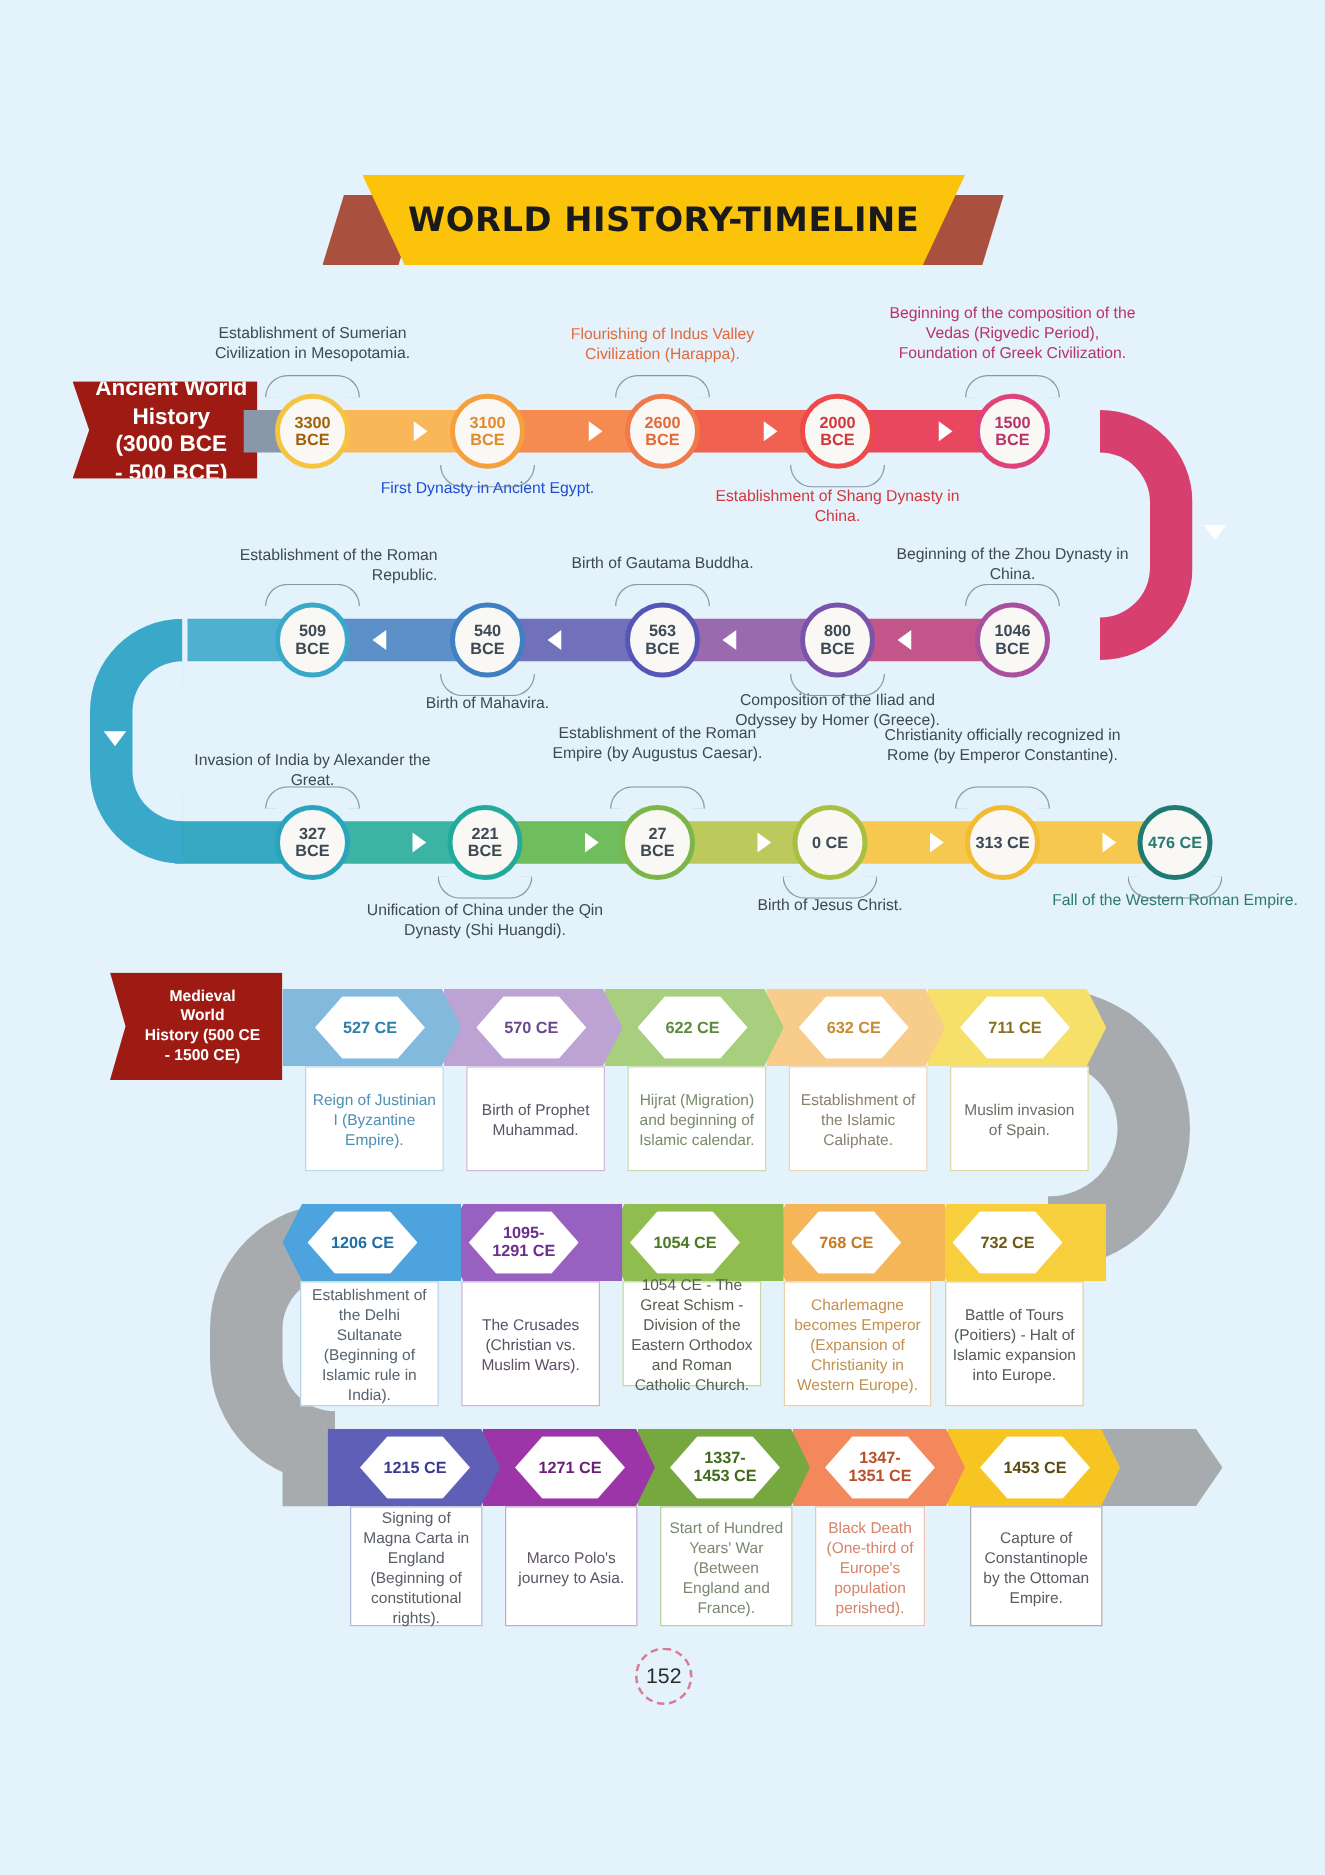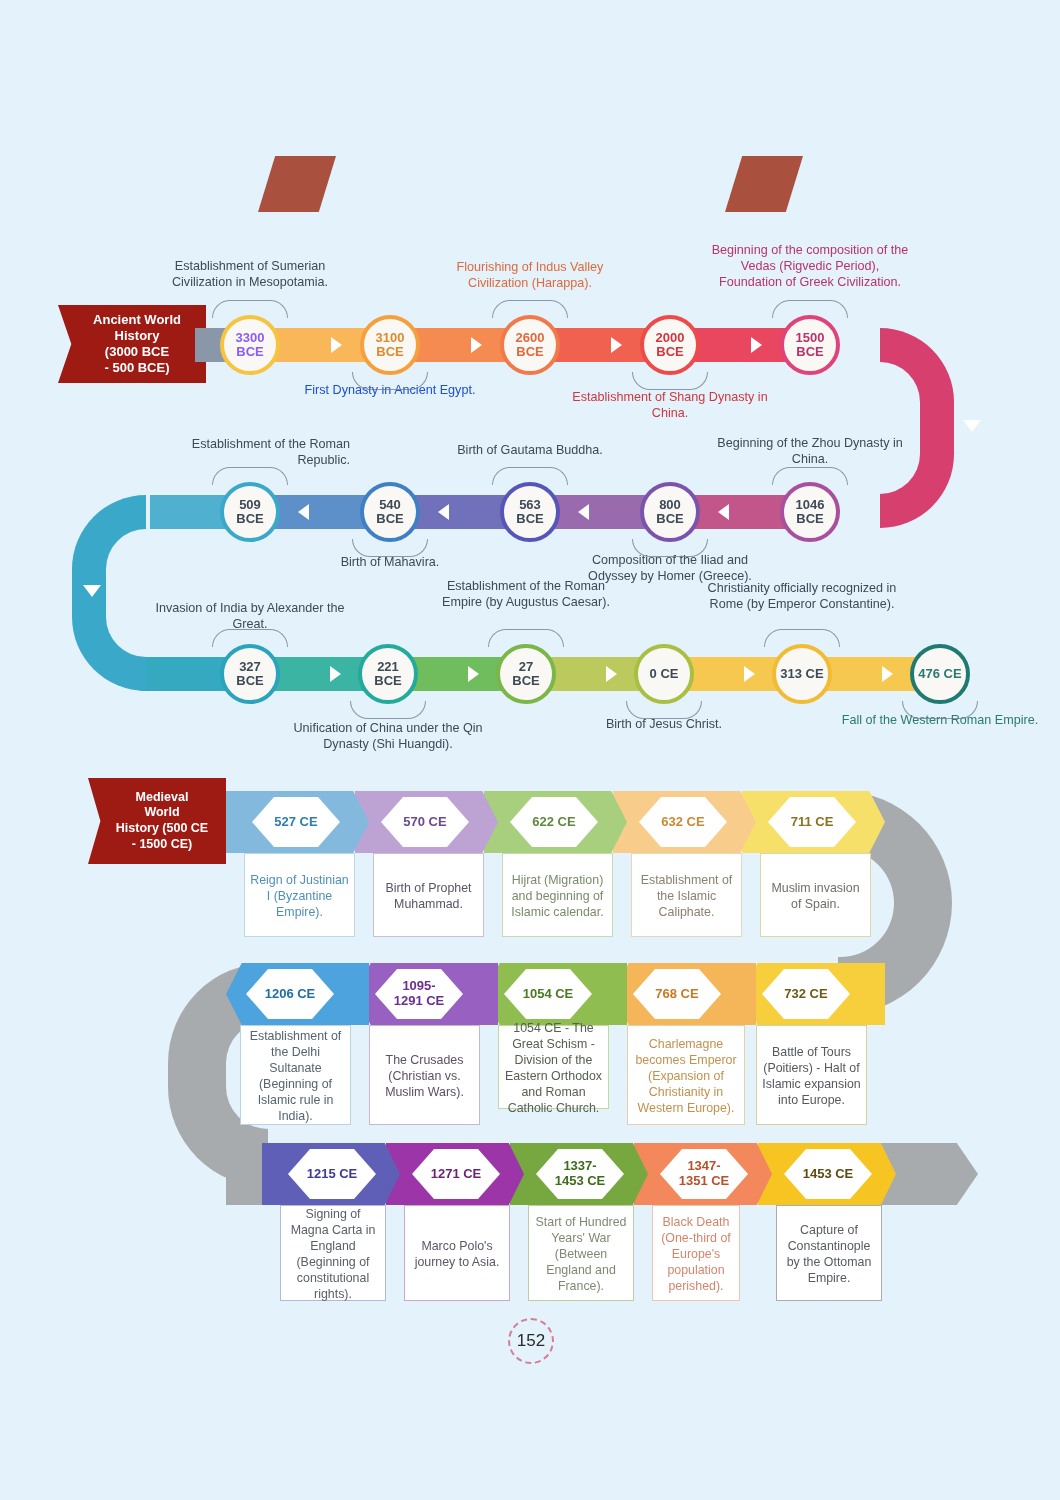--- a/index.html
+++ b/index.html
@@ -81,36 +81,39 @@
     display:flex; align-items:center; justify-content:center;
     font-size:17px; color:#2b2b2b; font-weight:normal;
   }
 </style>
 </head>
 <body>
 
 <div class="banner-wrap">
   <div class="banner-tail-l"></div>
   <div class="banner-tail-r"></div>
+  <div class="banner-main">
+    <span>WORLD HISTORY-TIMELINE</span>
+  </div>
 </div>
 
 <div id="ancient-layer">
-    <div class="flag" style="left: 58px; top: 305px; width: 148px; height: 78px; font-size: 13px;">
+    <div class="flag" style="left: 58px; top: 305px; width: 148px; height: 78px; font-size: 18px;">
       <div style="display: flex; flex-direction: column; align-items: center; padding-left: 10px;">
         <div>Ancient World</div>
         <div>History</div>
         <div>(3000 BCE</div>
         <div>- 500 BCE)</div>
       </div>
     </div>
     <div class="seg" style="position: absolute; left: 195px; top: 328px; width: 48px; background: rgb(138, 151, 168);"></div>
     <div class="seg" style="position: absolute; left: 250px; top: 328px; width: 140px; background: rgb(249, 183, 90); z-index: 1;">
       <div class="arw right" style="left: 58%; right: auto;"></div>
     </div>
-    <div class="node" style="left: 220px; top: 315px; border: 4px solid rgb(245, 197, 66); color: #8b5cf6;">3300<br>BCE</div>
+    <div class="node" style="left: 220px; top: 315px; border: 4px solid rgb(245, 197, 66); color: #a16207;">3300<br>BCE</div>
     <div class="bracket" style="left: 212px; top: 300px;"></div>
     <div class="lab" style="left: 150px; color: rgb(61, 74, 86); width: 200px; top: 258px; bottom: auto;">Establishment of Sumerian Civilization in Mesopotamia.</div>
     <div class="seg" style="position: absolute; left: 390px; top: 328px; width: 140px; background: rgb(245, 139, 81); z-index: 1;">
       <div class="arw right" style="left: 58%; right: auto;"></div>
     </div>
     <div class="node" style="left: 360px; top: 315px; border: 4px solid rgb(245, 160, 60); color: rgb(224, 138, 46);">3100<br>BCE</div>
     <div class="bracket down" style="left: 352px; top: 372px;"></div>
     <div class="lab" style="left: 290px; color: #1d4ed8; width: 200px; top: 382px;">First Dynasty in Ancient Egypt.</div>
     <div class="seg" style="position: absolute; left: 530px; top: 328px; width: 140px; background: rgb(240, 97, 79); z-index: 1;">
       <div class="arw right" style="left: 58%; right: auto;"></div>

